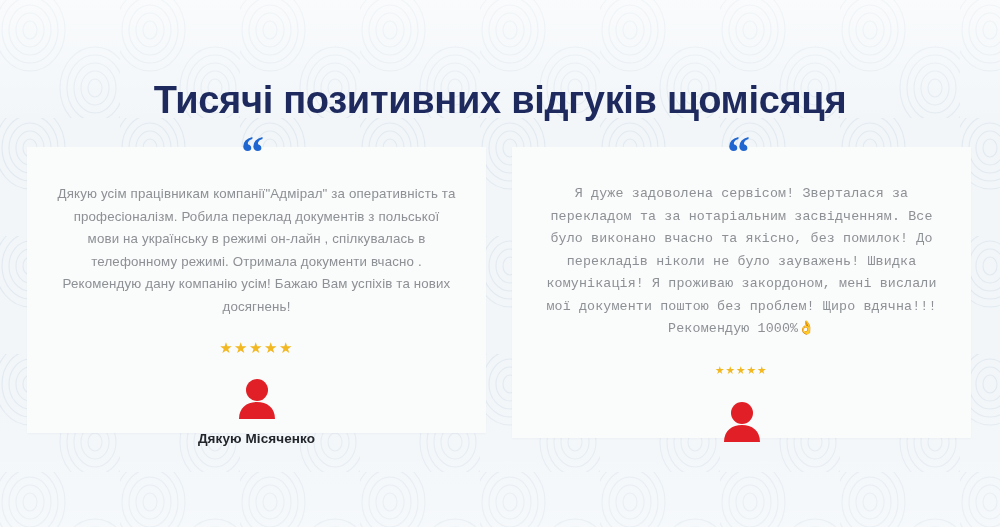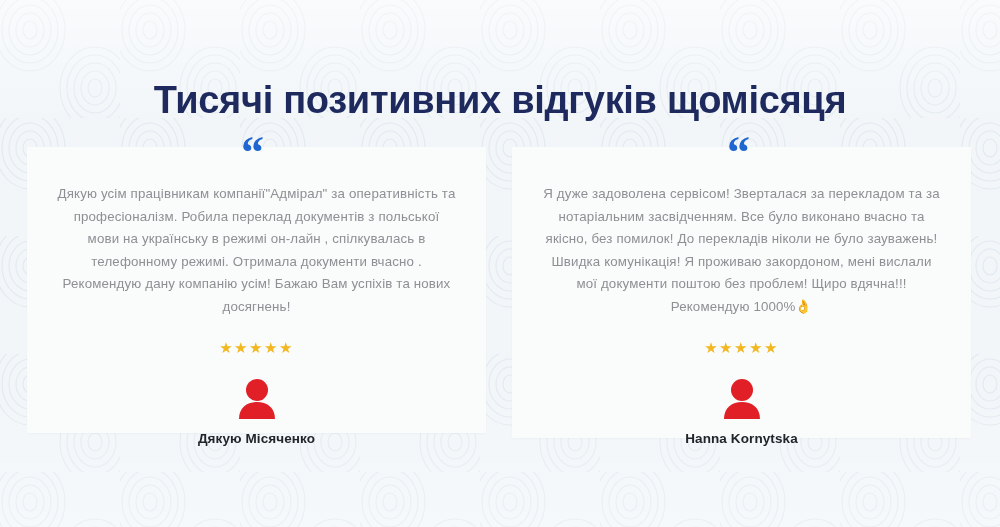--- a/index.html
+++ b/index.html
@@ -53,21 +53,21 @@
     white-space: nowrap;
   }
 
   
   .card {
     position: absolute;
     background: #fafbfb;
     box-shadow: 0 1px 2px rgba(30,42,94,0.03);
   }
   #card-0 { left: 27px;  top: 147px; width: 459px; height: 286px; }
-  #card-1 { left: 512px; top: 147px; width: 459px; height: 291px; }
+  #card-1 { left: 512px; top: 147px; width: 459px; height: 291px; font-family: Liberation Mono, monospace; }
 
   .quote-mark {
     position: absolute;
     z-index: 3;
     font-size: 46px;
     line-height: 46px;
     font-weight: 700;
     color: #1f66d0;
     letter-spacing: -2px;
     font-family: "Liberation Serif", serif;
@@ -170,17 +170,16 @@
   <div class="card" id="card-1">
     <div class="card-inner">
       <p class="quote-text">Я дуже задоволена сервісом! Зверталася за перекладом та за нотаріальним засвідченням. Все було виконано вчасно та якісно, без помилок! До перекладів ніколи не було зауважень! Швидка комунікація! Я проживаю закордоном, мені вислали мої документи поштою без проблем! Щиро вдячна!!! Рекомендую 1000%👌</p>
       <div class="stars">★★★★★</div>
       <div class="avatar">
         <svg width="38" height="42" viewBox="0 0 38 42">
           <circle cx="19" cy="12" r="11" fill="#e01f26"></circle>
           <path d="M1 41 C1 29.5 9.2 24 19 24 C28.8 24 37 29.5 37 41 Z" fill="#e01f26"></path>
         </svg>
       </div>
-      <div class="author-name">Hanna Kornytska</div>
     </div>
   </div>
 
 </div>
 
 </body></html>

